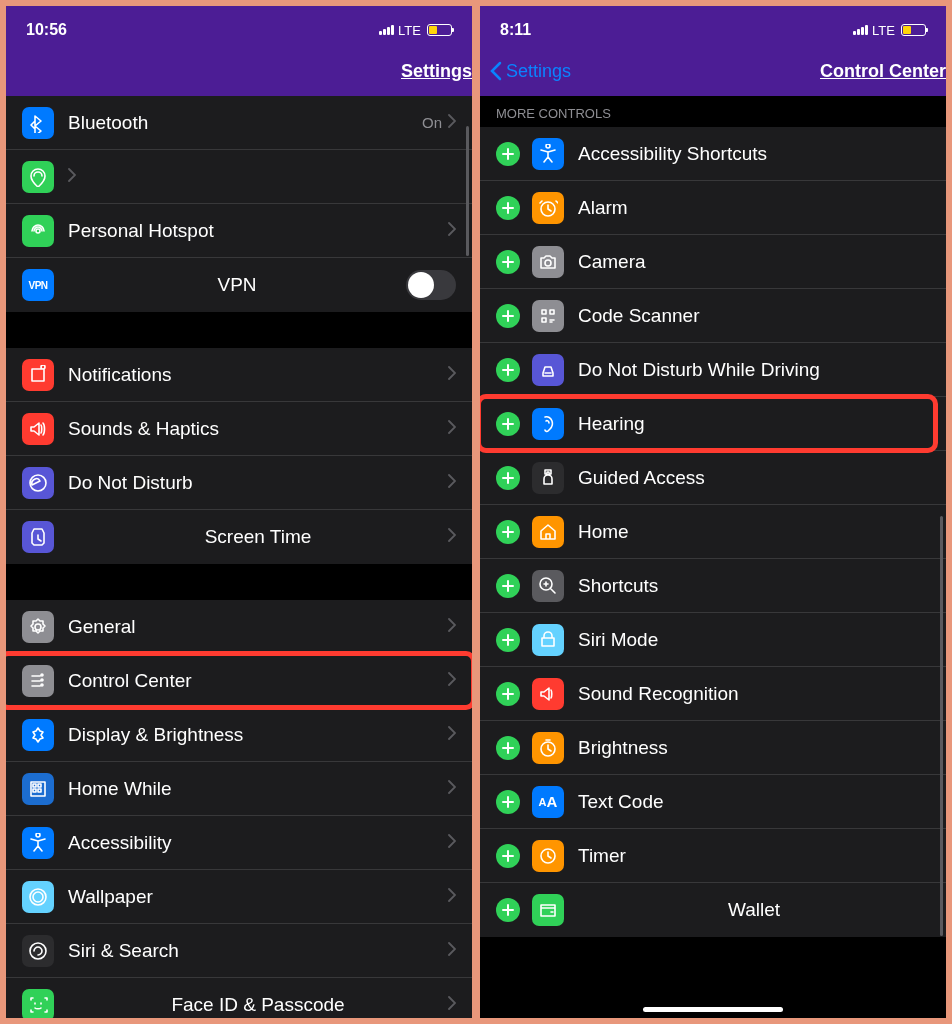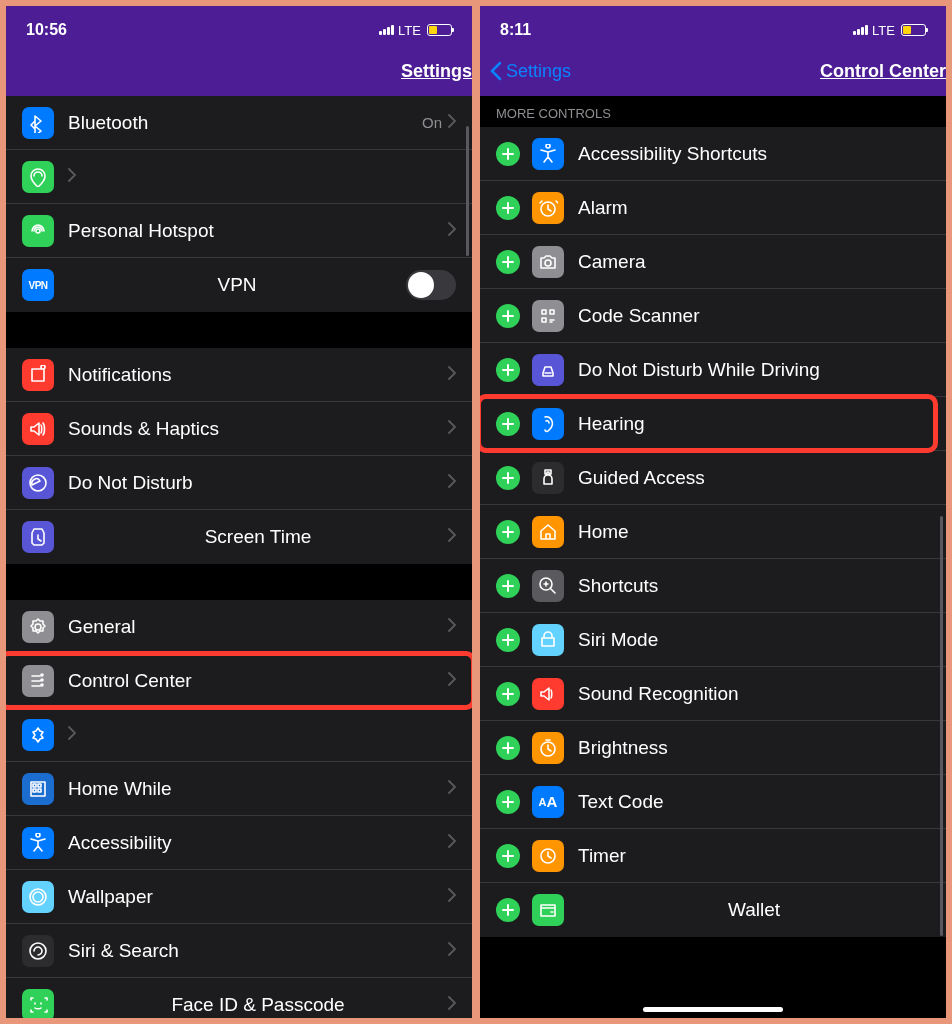--- a/index.html
+++ b/index.html
@@ -350,20 +350,21 @@
           <span class="chevron"><svg viewBox="0 0 8 14">
               <path d="M1 1l6 6-6 6" stroke="currentColor" stroke-width="1.8" fill="none" stroke-linecap="round"></path>
             </svg></span>
         </div>
         <div class="row">
           <div class="app-icon bg-blue">
             <svg viewBox="0 0 20 20">
               <path d="M10 3l2 3 3 1-2 3 2 3-3 1-2 3-2-3-3-1 2-3-2-3 3-1 2-3z" stroke="currentColor" stroke-width="1.6" fill="none" stroke-linecap="round" stroke-linejoin="round"></path>
             </svg>
           </div>
+          <span class="row-label">Display &amp; Brightness</span>
           <span class="chevron"><svg viewBox="0 0 8 14">
               <path d="M1 1l6 6-6 6" stroke="currentColor" stroke-width="1.8" fill="none" stroke-linecap="round"></path>
             </svg></span>
         </div>
         <div class="row">
           <div class="app-icon bg-db">
             <svg viewBox="0 0 20 20">
               <path d="M3 3h14v14H3z M5 5h3v3H5zm5 0h3v3h-3zm-5 5h3v3H5zm5 0h3v3h-3z" stroke="currentColor" stroke-width="1.6" fill="none" stroke-linecap="round" stroke-linejoin="round"></path>
             </svg>
           </div>

